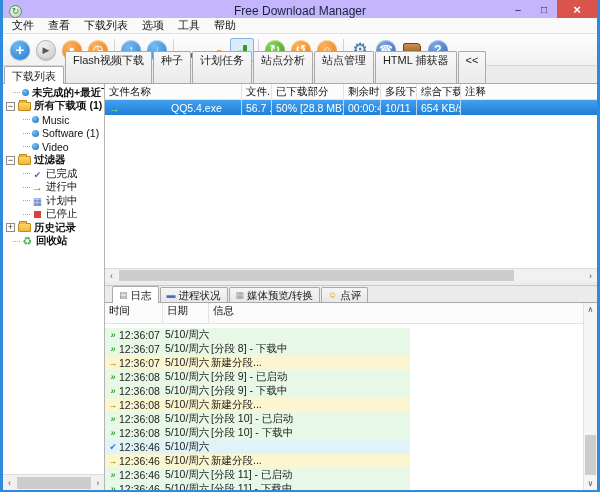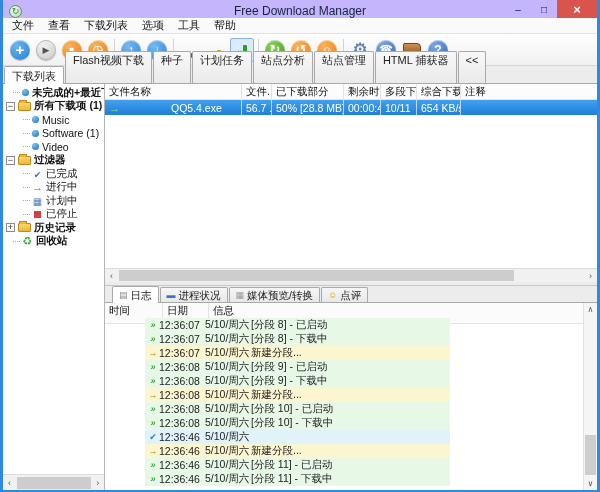--- a/index.html
+++ b/index.html
@@ -141,21 +141,21 @@
   .bt { font-size:9px; line-height:1; }
   .bt.journal::before { content:"▤"; color:#8a8a8a; }
   .bt.progress::before { content:"▬"; color:#3f72c8; }
   .bt.media::before { content:"▦"; color:#9a9a9a; }
   .bt.comment::before { content:"☺"; color:#dca400; }
   .log-wrap { flex:1; position:relative; background:#fff; min-height:0; }
   .log-header { height:21px; display:flex; font-size:10.5px; color:#111; border-bottom:1px solid #e4e4e4;
     background:#fbfbfb; }
   .log-header .hc { padding:0 4px; border-right:1px solid #e4e4e4; line-height:15px; }
   .l0 { width:58px; flex:0 0 58px; } .l1 { width:46px; flex:0 0 46px; } .l2 { width:201px; flex:0 0 201px; border-right:none !important; }
-  .log-rows { position:absolute; top:15px; left:0; bottom:0; width:305px; overflow:hidden;margin-left:40px; }
+  .log-rows { position:absolute; top:25px; left:0; bottom:0; width:305px; overflow:hidden; }
   .log-row { height:14px; display:flex; font-size:10.5px; color:#222; align-items:center; }
   .log-row .lc { padding:0 2px; white-space:nowrap; overflow:hidden; }
   .log-row .l0 { display:flex; align-items:center; }
   .lic { width:12px; flex:0 0 12px; text-align:center; font-size:9px; line-height:1; }
   .t-start { background:#e7f8e7; } .t-start .lic::before { content:"»"; color:#2fa52f; font-weight:bold; }
   .t-new   { background:#fcf6d0; } .t-new .lic::before { content:"→"; color:#a08800; font-weight:bold; }
   .t-done  { background:#e0f3f8; } .t-done .lic::before { content:"✔"; color:#2b7cd4; }
   .log-vscroll { position:absolute; top:0; right:0; bottom:0; width:14px; background:#f5f5f5;
     border-left:1px solid #e2e2e2; }
   .varr { height:13px; text-align:center; font-size:8px; color:#555; line-height:13px; }
@@ -393,21 +393,20 @@
             <span class="hc l1">日期</span>
             <span class="hc l2">信息</span>
           </div>
           <div class="log-rows">
             <div class="log-row t-start">
                 <span class="lc l0">
                   <i class="lic"></i>
                   <span>12:36:07</span>
                 </span>
                 <span class="lc l1">5/10/周六</span>
-                <span class="lc l2">[分段 8] - 已启动</span>
               </div>
             <div class="log-row t-start">
                 <span class="lc l0">
                   <i class="lic"></i>
                   <span>12:36:07</span>
                 </span>
                 <span class="lc l1">5/10/周六</span>
                 <span class="lc l2">[分段 8] - 下载中</span>
               </div>
             <div class="log-row t-new">

